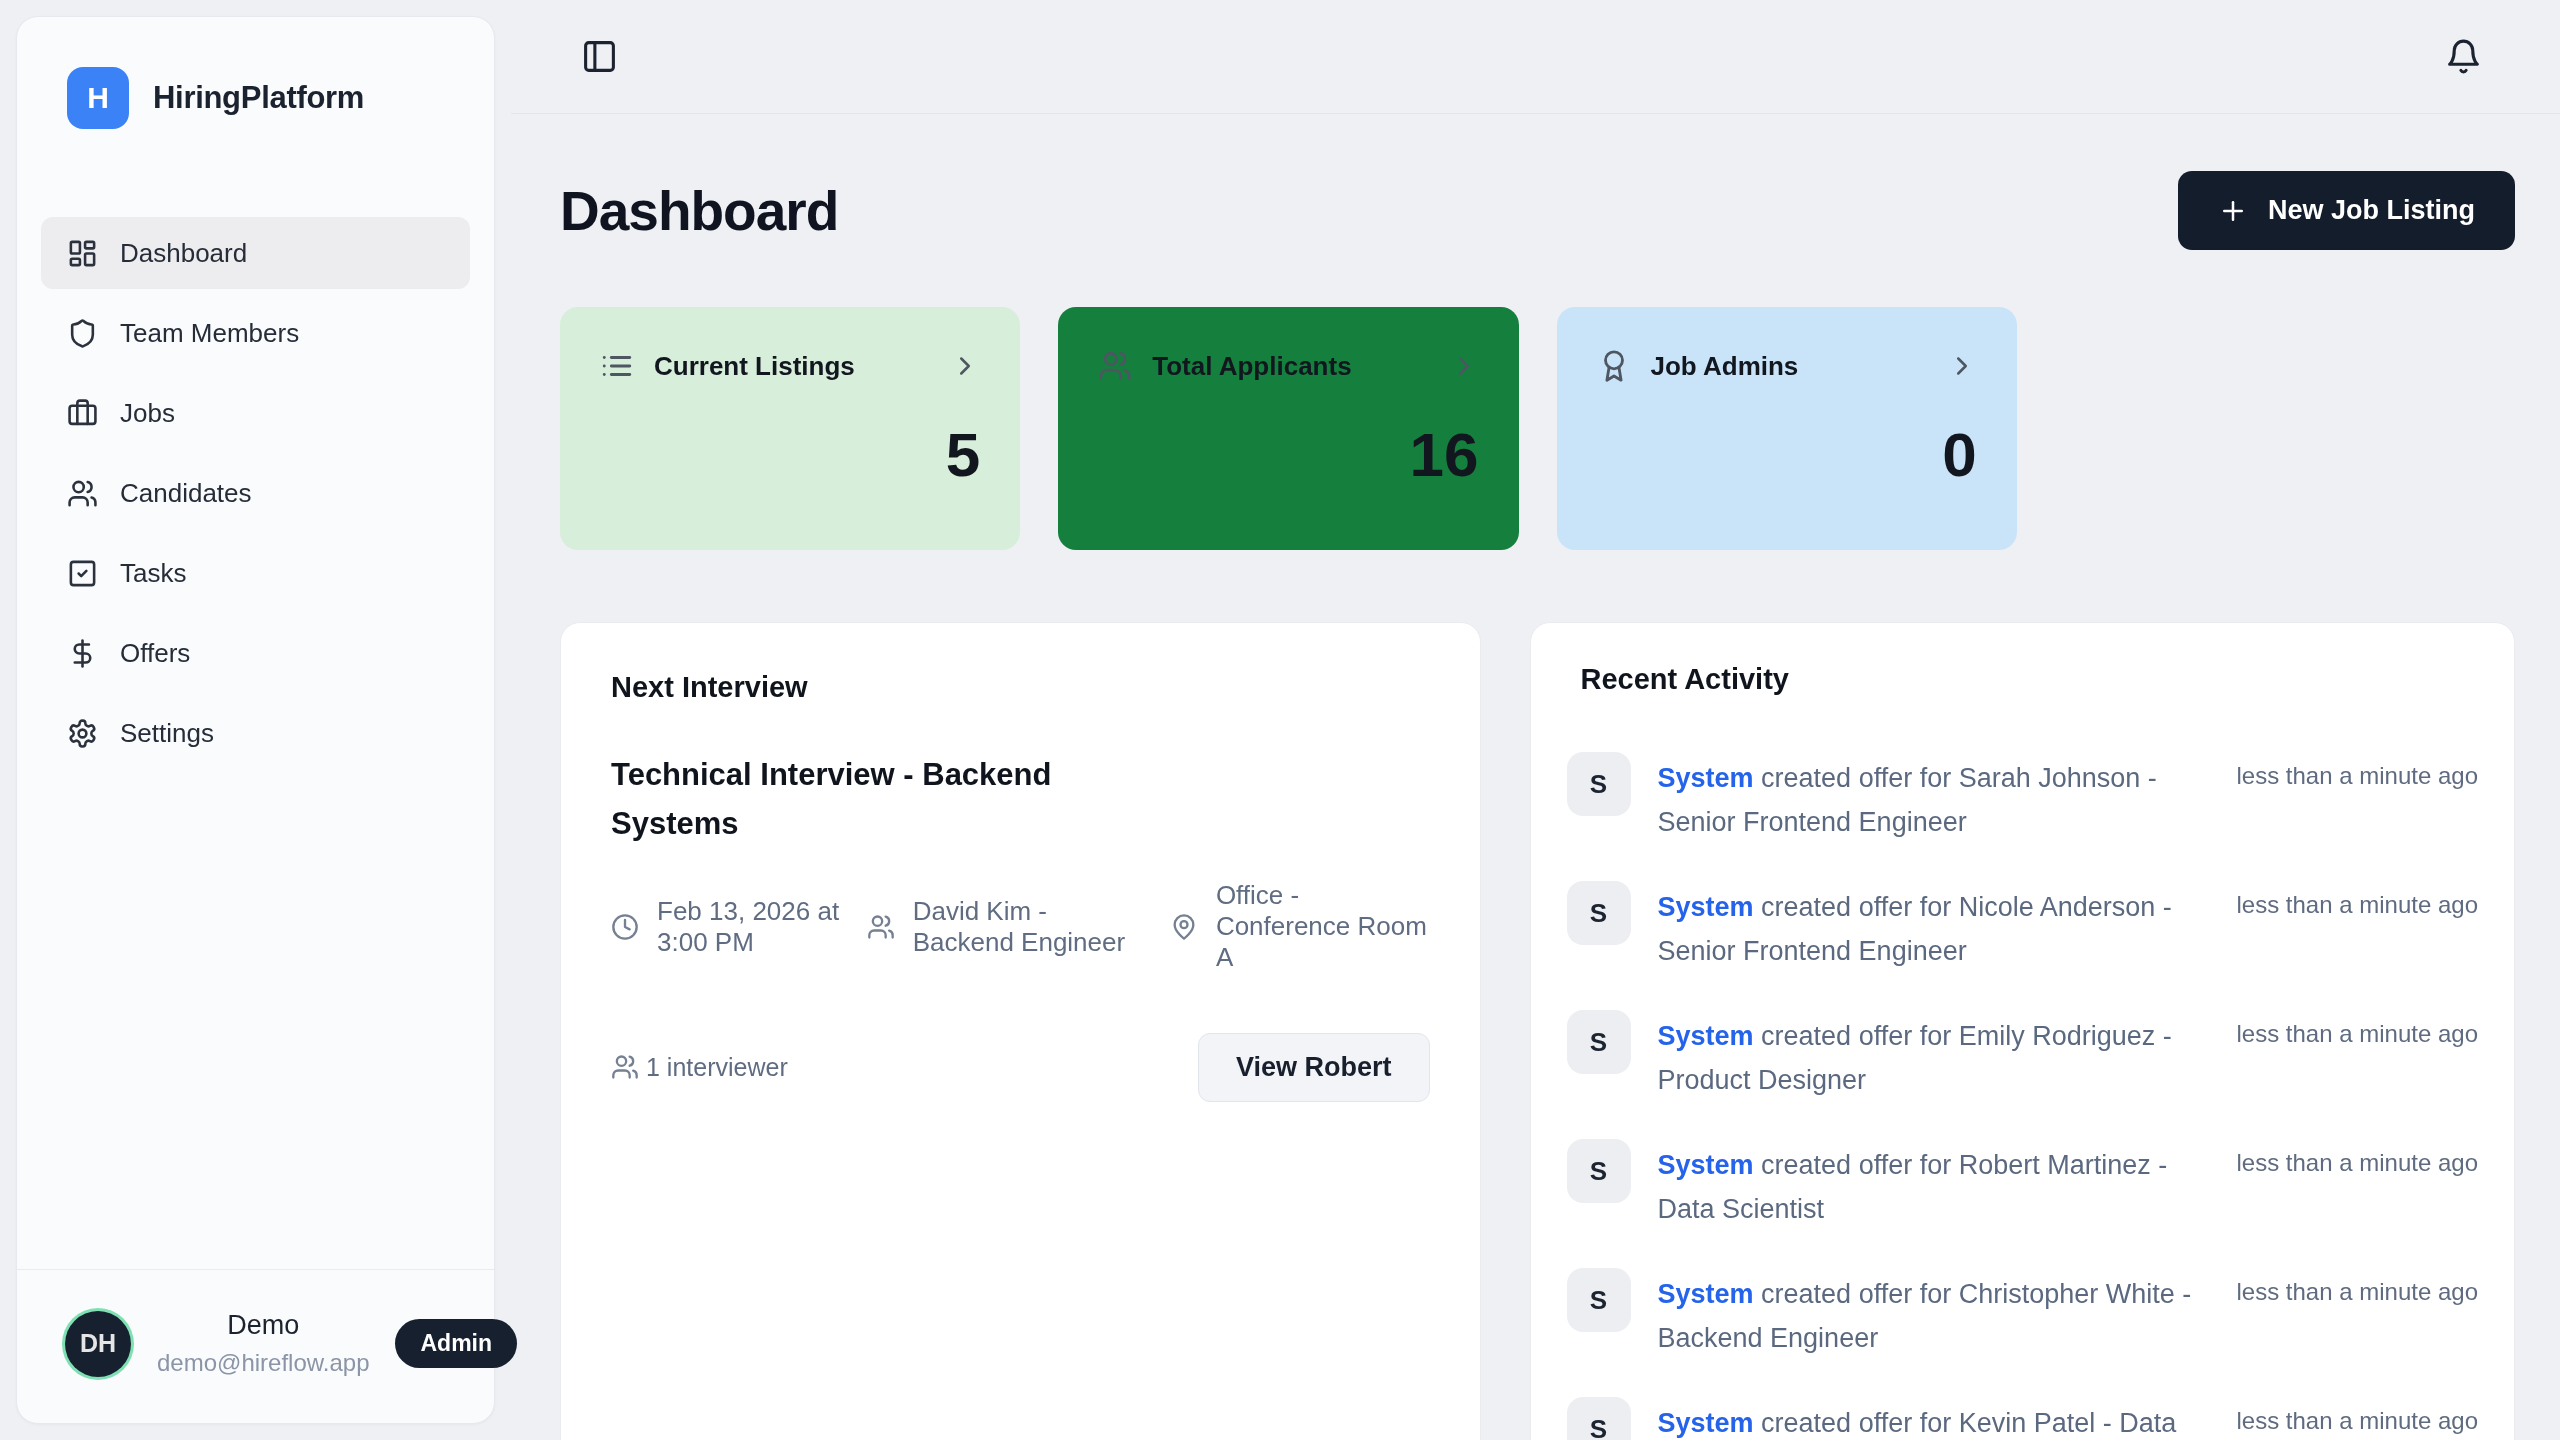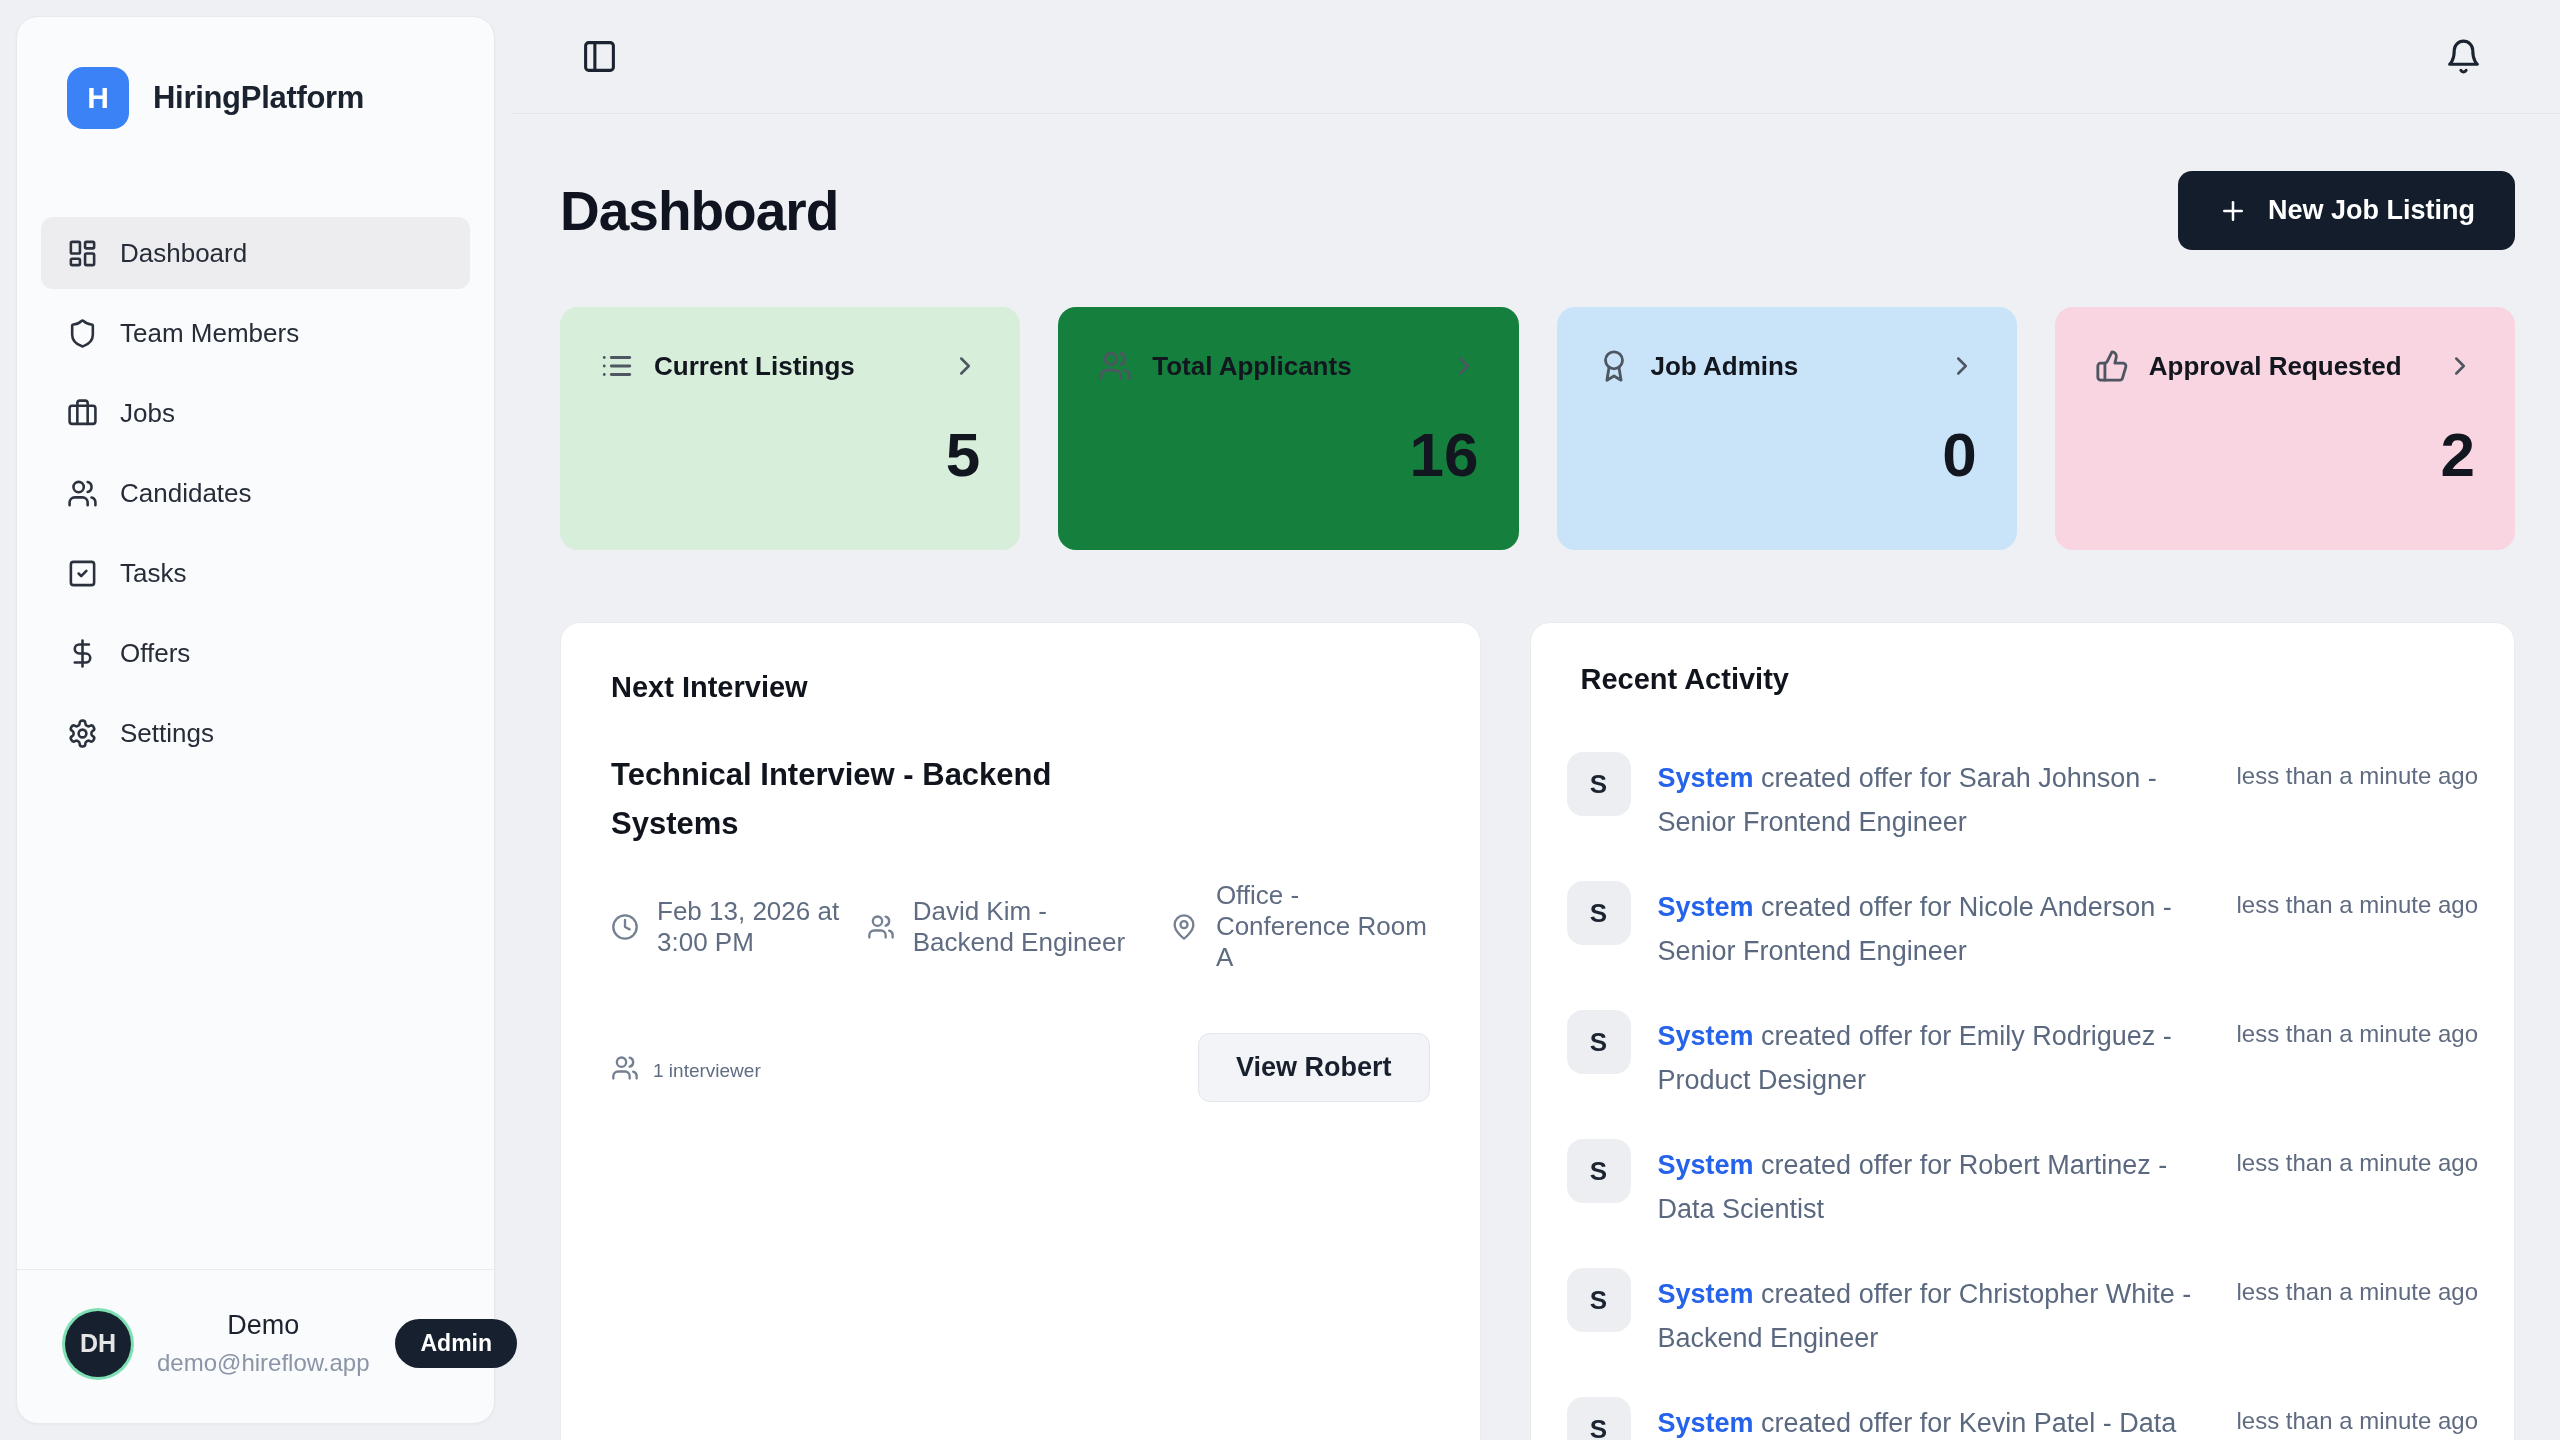--- a/index.html
+++ b/index.html
@@ -104,21 +104,21 @@
   }
   .iv-icon-box .ic { width:44px; height:44px; color:#1b2430; }
   .iv-day { margin-top:38px; font-size:29px; font-weight:700; color:#10151d; }
   .iv-time { margin-top:10px; font-size:25px; color:#6b7688; }
   .iv-right { flex:1; display:flex; flex-direction:column; min-height:352px; }
   .iv-title { font-size:31px; font-weight:700; line-height:49px; color:#10151d; max-width:470px; }
   .iv-meta { margin-top:32px; display:flex; flex-direction:row; gap:23px; }
   .iv-meta-row { display:flex; align-items:center; gap:18px; font-size:26px; color:#5f6c82; }
   .iv-meta-row .ic { width:28px; height:28px; color:#758093; flex:none; }
   .iv-footer { margin-top:auto; display:flex; align-items:center; }
-  .iv-count { display:flex; align-items:flex-end; gap:14px; font-size:19px; color:#5f6c82; }
+  .iv-count { display:flex; align-items:flex-start; gap:7px; font-size:25px; color:#5f6c82; }
   .iv-count .ic { width:28px; height:28px; color:#758093; }
   .secondary-btn {
     margin-left:auto; height:69px; padding:0 37px; cursor:pointer;
     background:#f2f4f8; border:1px solid #e1e5ec; border-radius:12px;
     font-family:inherit; font-size:27px; font-weight:600; color:#18202e;
   }
 
   
   .activity .card-title { margin-left:14px; }
   .act-list { margin-top:56px; display:flex; flex-direction:column; gap:37px; }
@@ -304,37 +304,20 @@
           <span class="stat-label">Job Admins</span>
           <span class="stat-chevron ic-slot" style="color: rgb(43, 108, 212);">
               <svg class="ic" viewBox="0 0 24 24" aria-hidden="true">
                 <path d="m9 18 6-6-6-6"></path>
               </svg>
             </span>
         </div>
         <div class="stat-value">0</div>
       </div>
 
-      <div class="stat" style="background: rgb(249, 212, 225);">
-        <div class="stat-head">
-          <span class="ic-slot">
-              <svg class="ic" viewBox="0 0 24 24" aria-hidden="true">
-                <path d="M7 10v12"></path>
-                <path d="M15 5.88 14 10h5.83a2 2 0 0 1 1.92 2.56l-2.33 8A2 2 0 0 1 17.5 22H4a2 2 0 0 1-2-2v-8a2 2 0 0 1 2-2h2.76a2 2 0 0 0 1.79-1.11L12 2a3.13 3.13 0 0 1 3 3.88Z"></path>
-              </svg>
-            </span>
-          <span class="stat-label">Approval Requested</span>
-          <span class="stat-chevron ic-slot" style="color: rgb(210, 59, 114);">
-              <svg class="ic" viewBox="0 0 24 24" aria-hidden="true">
-                <path d="m9 18 6-6-6-6"></path>
-              </svg>
-            </span>
-        </div>
-        <div class="stat-value">2</div>
-      </div>
     </div>
 
     <div class="cards">
 
       <section class="card interview">
         <h2 class="card-title">Next Interview</h2>
         <div class="iv-row">
           <div class="iv-right">
             <div class="iv-title">Technical Interview - Backend Systems</div>
             <div class="iv-meta">

